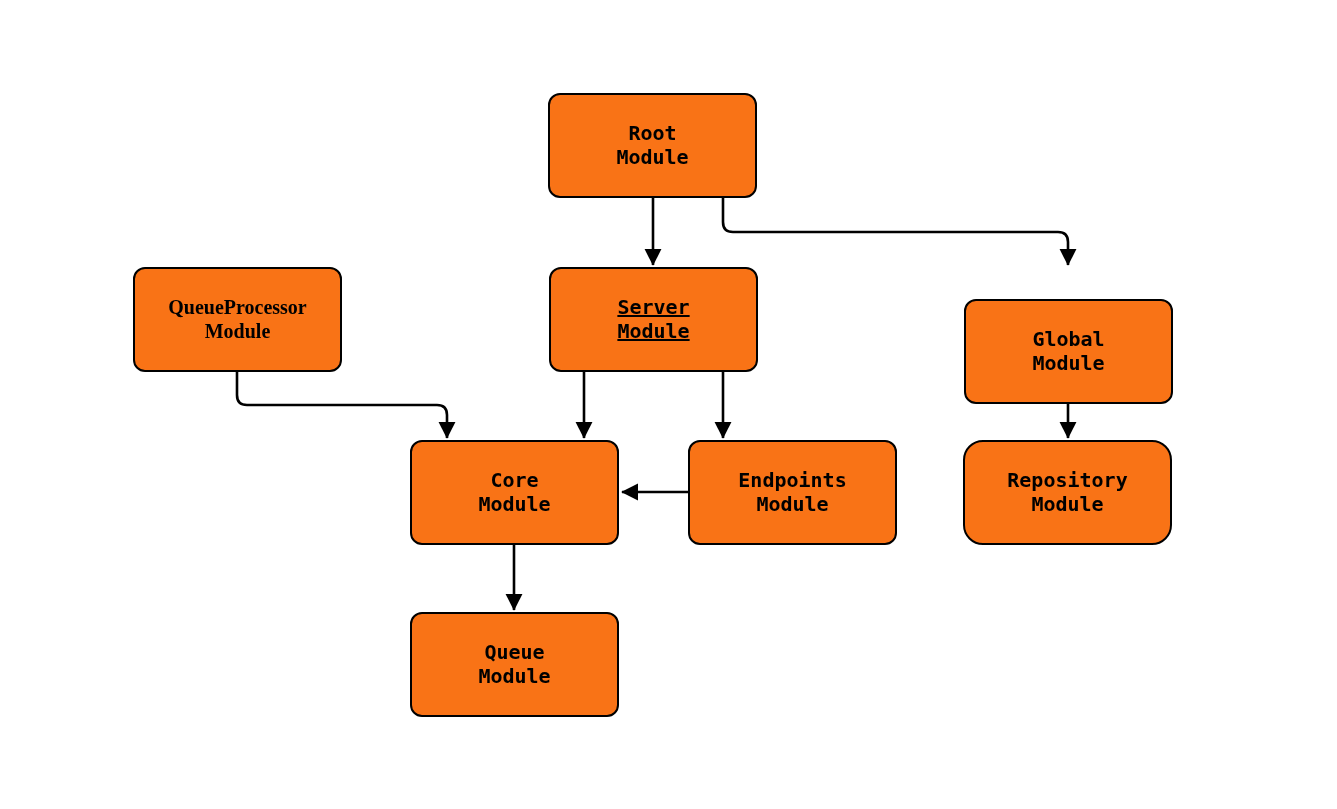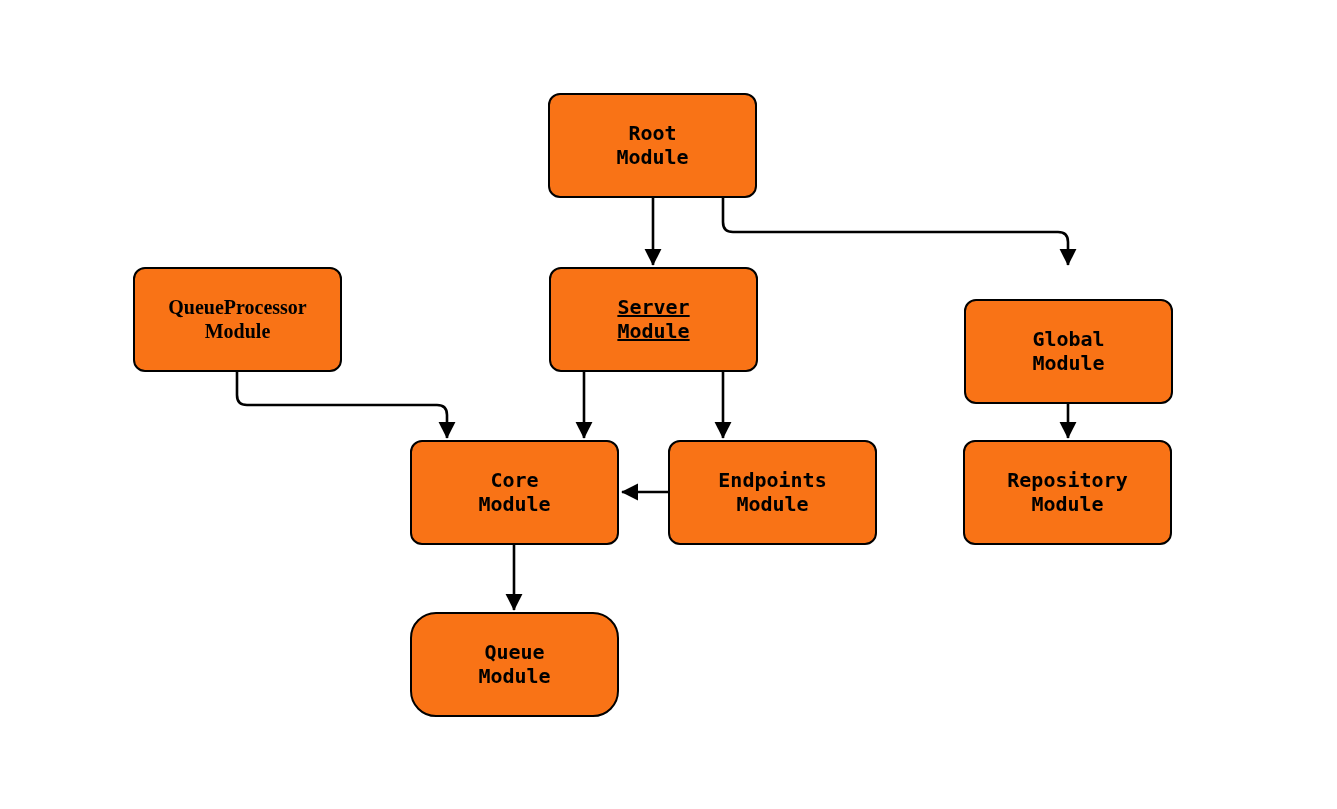--- a/index.html
+++ b/index.html
@@ -43,23 +43,23 @@
     font-weight: bold;
     font-size: 20px;
     line-height: 23.5px;
     color: #000000;
   }
   .node-root          { left: 548px; top: 93px;  }
   .node-queueprocessor{ left: 133px; top: 267px; font-family: Liberation Serif, serif; }
   .node-server        { left: 549px; top: 267px; text-decoration: underline; }
   .node-global        { left: 964px; top: 267px; margin-top: 32px; }
   .node-core          { left: 410px; top: 440px; }
-  .node-endpoints     { left: 668px; top: 440px; }
-  .node-repository    { left: 963px; top: 440px; }
-  .node-queue         { left: 410px; top: 612px; border-radius: 26px; }
+  .node-endpoints     { left: 688px; top: 440px; }
+  .node-repository    { left: 963px; top: 440px; border-radius: 20px; }
+  .node-queue         { left: 410px; top: 612px; }
 </style>
 </head>
 <body>
 
 <div class="canvas">
 
   <svg class="edges-layer" width="1337" height="809" viewBox="0 0 1337 809" xmlns="http://www.w3.org/2000/svg">
     <defs>
       <marker id="arrowhead" viewBox="0 0 10 10" refX="9.5" refY="5" markerWidth="6.5" markerHeight="8" orient="auto" markerUnits="strokeWidth">
         <path d="M0,0 L10,5 L0,10 Z" fill="#000000"></path>

